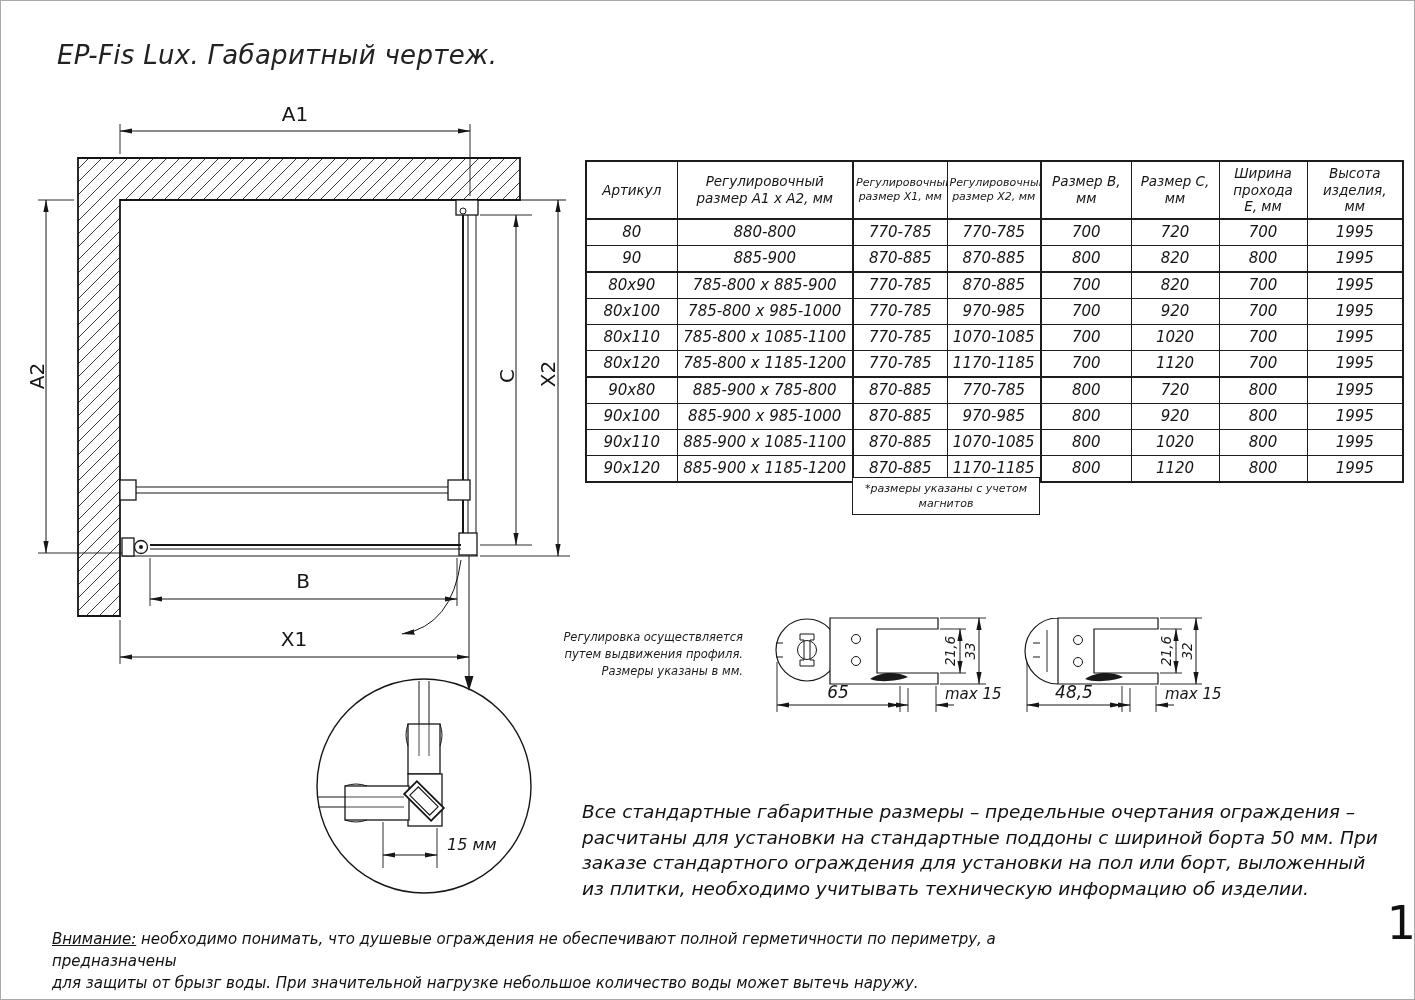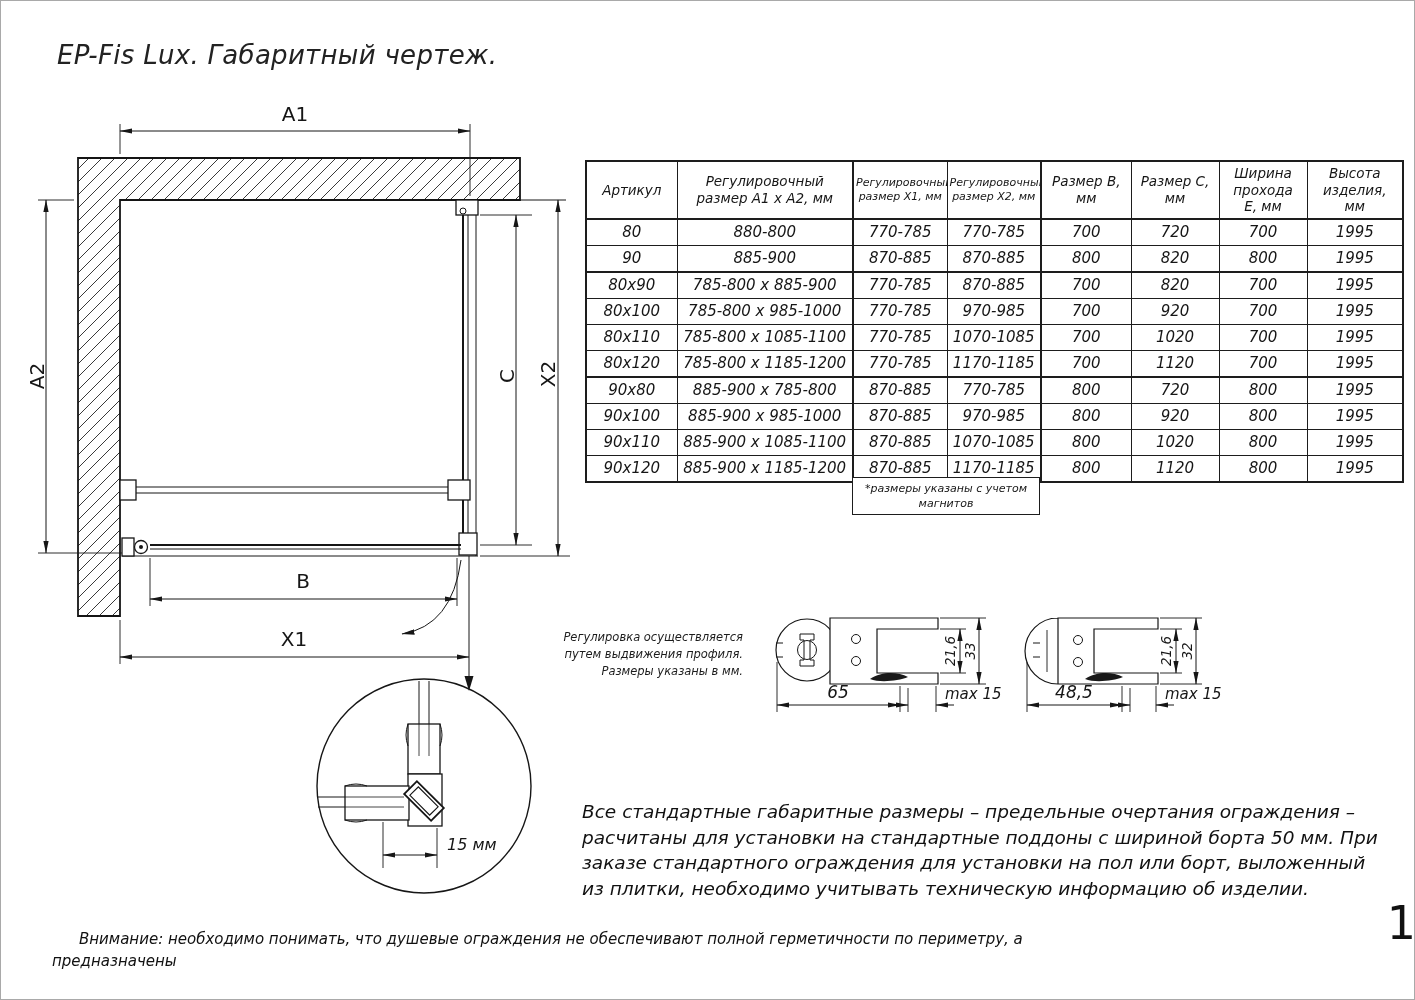--- a/index.html
+++ b/index.html
@@ -46,21 +46,21 @@
     left:555px;top:629px;width:180px;text-align:right;font-size:11.5px;font-style:italic;
     line-height:17px;white-space:pre-line;color:#1c1c1c;margin-left:8px;
   }
   .paragraph{
     left:582px;top:763px;width:830px;font-size:18.5px;font-style:italic;line-height:25.5px;
     white-space:pre-line;color:#111;margin-top:36px;
   }
   .warning{
     left:52px;top:928px;width:1060px;font-size:15px;font-style:italic;line-height:22px;color:#111;
   }
-  .warning .u{margin-left:27px;}
+  .warning .u{text-decoration:underline;}
   .pagenum{
     left:1356px;top:896px;width:120px;text-align:center;font-size:46px;color:#111;
   }
 </style>
 </head>
 <body>
 
 <div class="page">
 
   <div class="abs title">EP-Fis Lux. Габаритный чертеж.</div>
@@ -376,17 +376,18 @@
 путем выдвижения профиля.
 Размеры указаны в мм.</div>
 
   <div class="abs paragraph">Все стандартные габаритные размеры – предельные очертания ограждения –
 расчитаны для установки на стандартные поддоны с шириной борта 50 мм. При
 заказе стандартного ограждения для установки на пол или борт, выложенный
 из плитки, необходимо учитывать техническую информацию об изделии.</div>
 
   <div class="abs warning">
     <div><span class="u">Внимание:</span><span> необходимо понимать, что душевые ограждения не обеспечивают полной герметичности по периметру, а предназначены</span></div>
+    <div>для защиты от брызг воды. При значительной нагрузке небольшое количество воды может вытечь наружу.</div>
   </div>
 
   <div class="abs pagenum">11</div>
 
 </div>
 
 </body></html>

